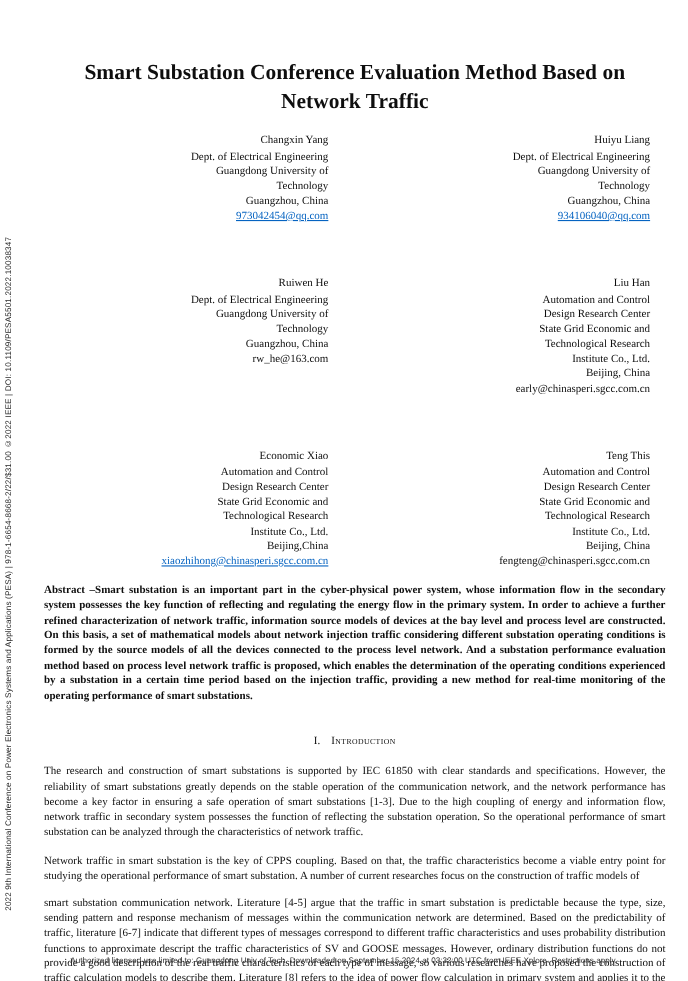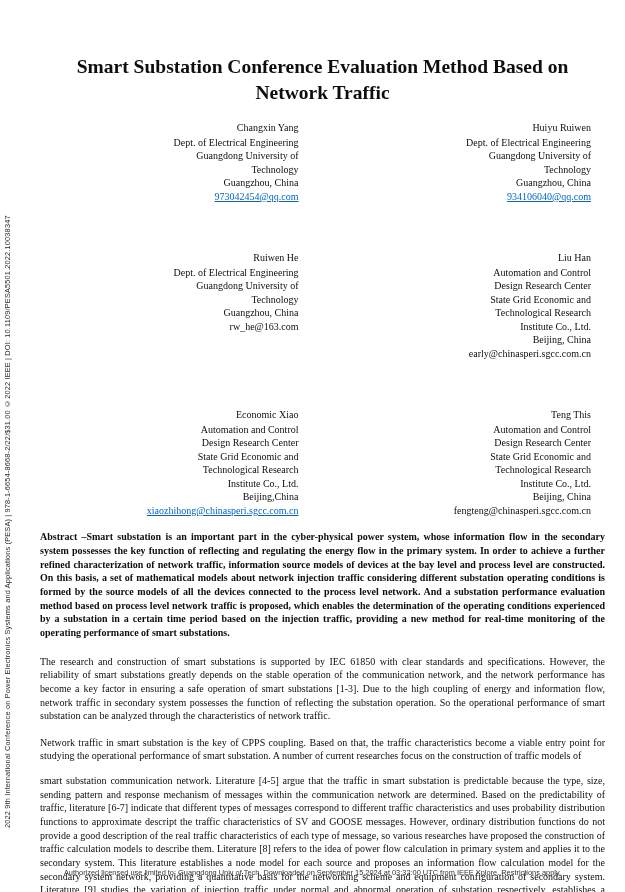--- a/index.html
+++ b/index.html
@@ -96,21 +96,21 @@
       <div class="author">
         <div class="author-name">Changxin Yang</div>
         <div class="author-affil">Dept. of Electrical Engineering
 Guangdong University of
 Technology
 Guangzhou, China</div>
         <a class="author-email is-link">973042454@qq.com</a>
       </div>
 
       <div class="author">
-        <div class="author-name">Huiyu Ruiwen</div>
+        <div class="author-name">Huiyu Liang</div>
         <div class="author-affil">Dept. of Electrical Engineering
 Guangdong University of
 Technology
 Guangzhou, China</div>
         <a class="author-email is-link">934106040@qq.com</a>
       </div>
 
       <div class="author">
         <div class="author-name">Ruiwen He</div>
         <div class="author-affil">Dept. of Electrical Engineering
@@ -152,20 +152,23 @@
 Beijing, China</div>
         <span class="author-email">fengteng@chinasperi.sgcc.com.cn</span>
       </div>
 
     </div>
 
     <div class="columns">
 
       <div class="col">
         <p class="abstract-par">Abstract –Smart substation is an important part in the cyber-physical power system, whose information flow in the secondary system possesses the key function of reflecting and regulating the energy flow in the primary system. In order to achieve a further refined characterization of network traffic, information source models of devices at the bay level and process level are constructed. On this basis, a set of mathematical models about network injection traffic considering different substation operating conditions is formed by the source models of all the devices connected to the process level network. And a substation performance evaluation method based on process level network traffic is proposed, which enables the determination of the operating conditions experienced by a substation in a certain time period based on the injection traffic, providing a new method for real-time monitoring of the operating performance of smart substations.</p>
+        <h2 class="section-heading">
+          <span class="section-number">I.</span><span class="section-title">Introduction</span>
+        </h2>
         <p class="body-par">The research and construction of smart substations is supported by IEC 61850 with clear standards and specifications. However, the reliability of smart substations greatly depends on the stable operation of the communication network, and the network performance has become a key factor in ensuring a safe operation of smart substations [1-3]. Due to the high coupling of energy and information flow, network traffic in secondary system possesses the function of reflecting the substation operation. So the operational performance of smart substation can be analyzed through the characteristics of network traffic.</p>
         <p class="body-par">Network traffic in smart substation is the key of CPPS coupling. Based on that, the traffic characteristics become a viable entry point for studying the operational performance of smart substation. A number of current researches focus on the construction of traffic models of</p>
       </div>
 
       <div class="col">
         <p class="body-par">smart substation communication network. Literature [4-5] argue that the traffic in smart substation is predictable because the type, size, sending pattern and response mechanism of messages within the communication network are determined. Based on the predictability of traffic, literature [6-7] indicate that different types of messages correspond to different traffic characteristics and uses probability distribution functions to approximate descript the traffic characteristics of SV and GOOSE messages. However, ordinary distribution functions do not provide a good description of the real traffic characteristics of each type of message, so various researches have proposed the construction of traffic calculation models to describe them. Literature [8] refers to the idea of power flow calculation in primary system and applies it to the secondary system. This literature establishes a node model for each source and proposes an information flow calculation model for the secondary system network, providing a quantitative basis for the networking scheme and equipment configuration of secondary system. Literature [9] studies the variation of injection traffic under normal and abnormal operation of substation respectively, establishes a generalized source model, and proposes a CP fusion-based communication network traffic calculation model in conjunction with the theory of network calculus. These researches have demonstrated the considerable value of building mathematical models for network performance prediction and early warning of unexpected failures by describing the network injection traffic [10-14]. But the existing results are generally limited to the consideration of the single message traffic [15], lacking a performance evaluation and judgment method based on the whole network, and have not considered the complex situation and process in the actual substation operation, which need further research.</p>
       </div>
 
     </div>
 

